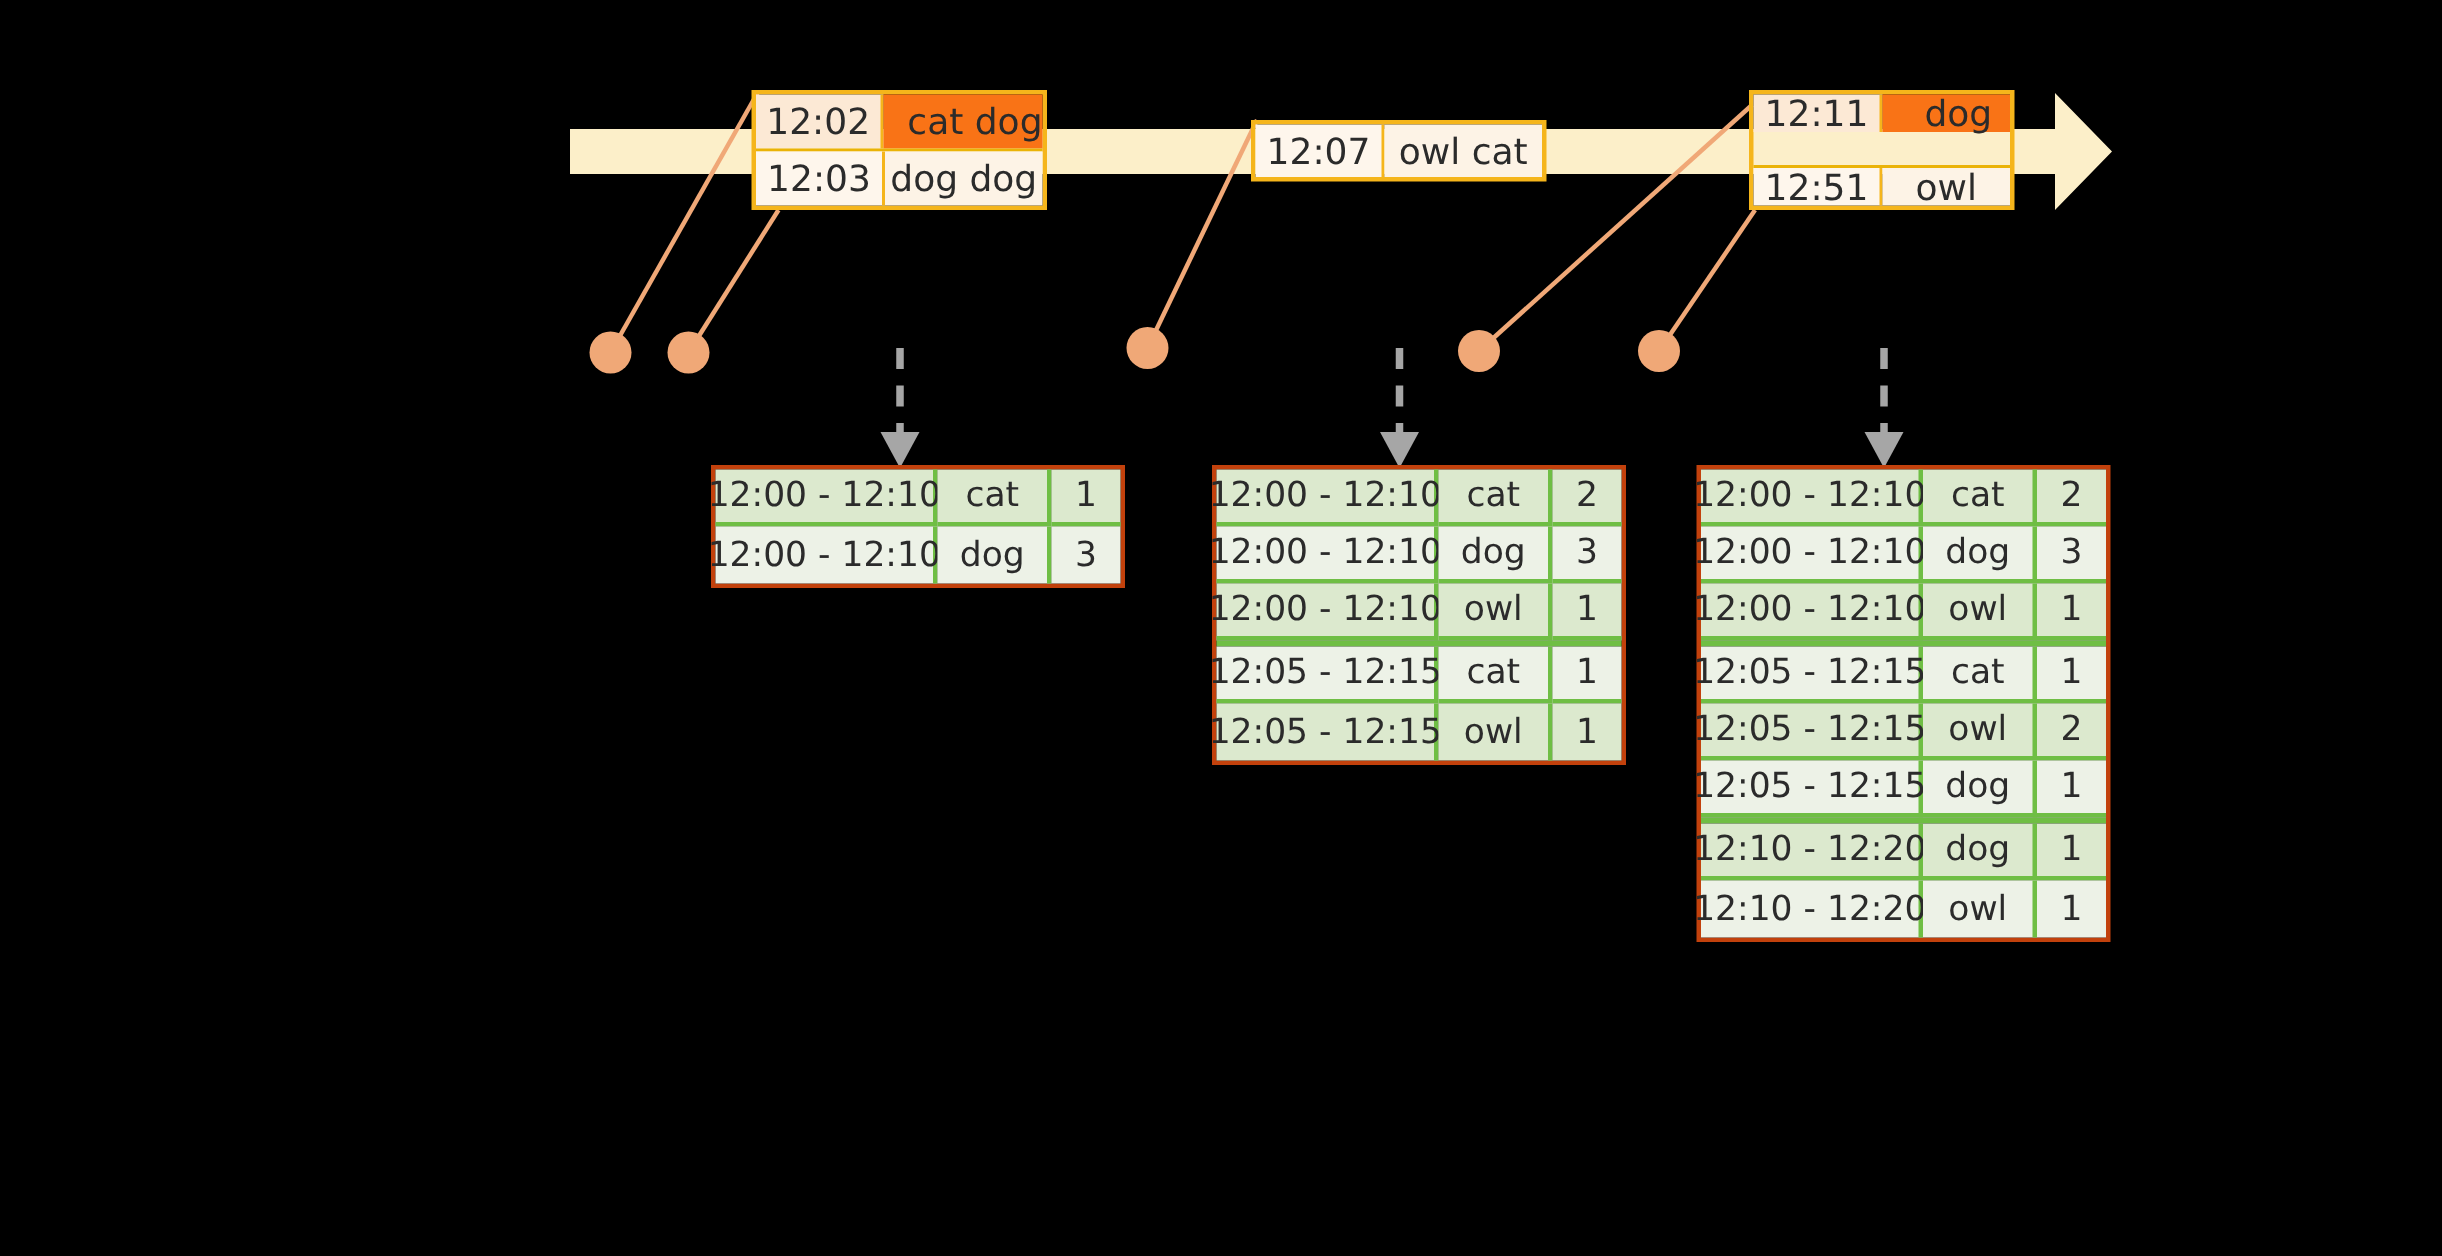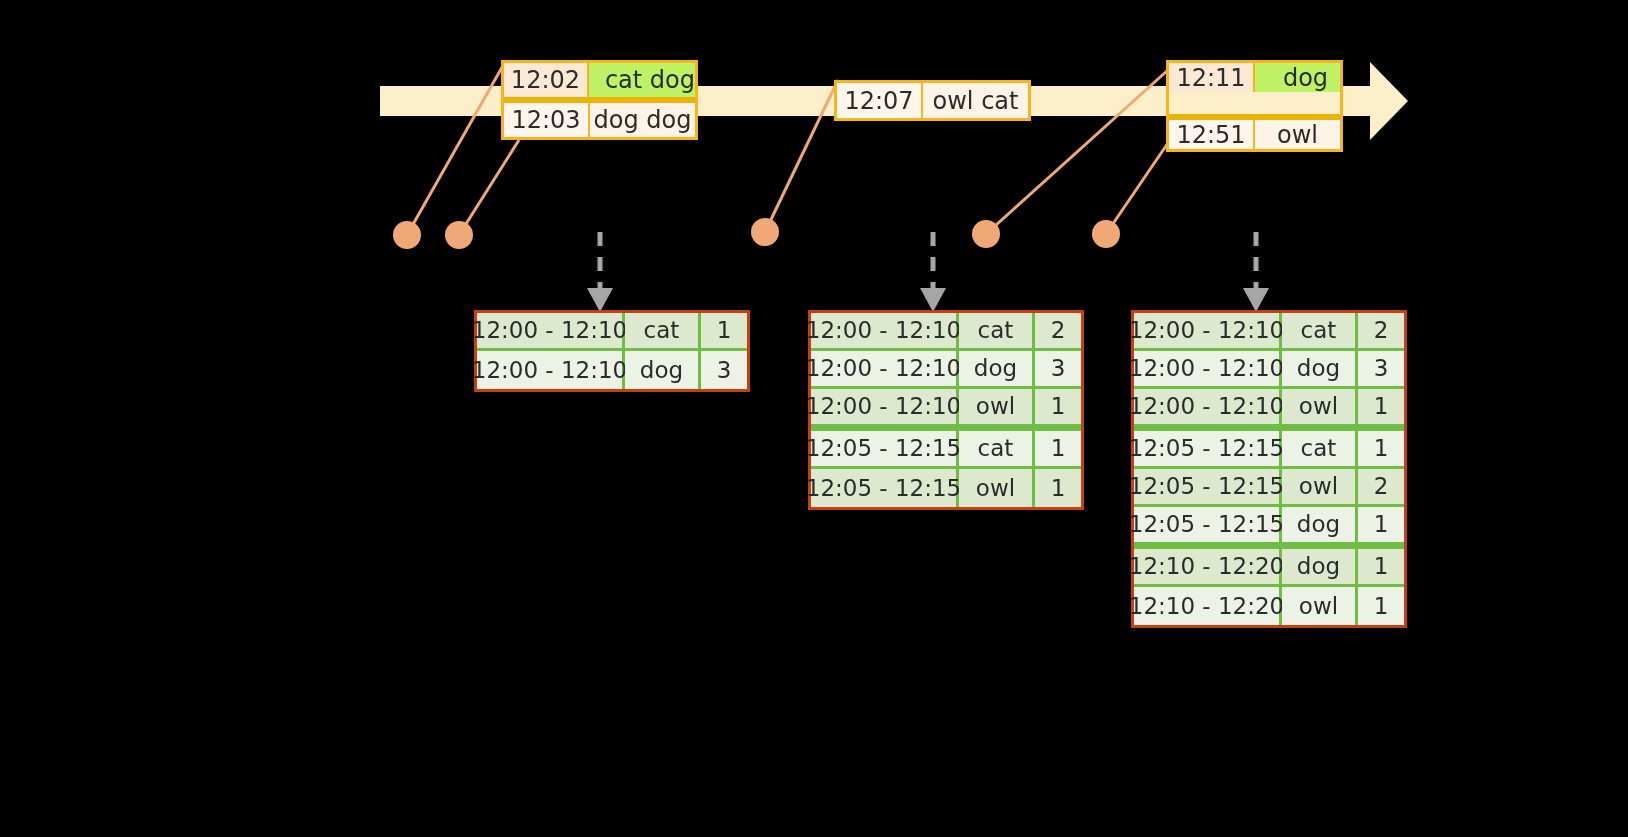--- a/index.html
+++ b/index.html
@@ -7,30 +7,30 @@
     width:1628px;height:837px;position:relative;overflow:hidden;
     font-family:"DejaVu Sans","Liberation Sans",sans-serif;
   }
   #stage{position:absolute;left:0;top:0;width:1628px;height:837px;background:#000;}
   svg.layer{position:absolute;left:0;top:0;width:1628px;height:837px;pointer-events:none;}
 
   
   .evt-group{position:absolute;border:3px solid #F5B51B;box-sizing:border-box;
              display:flex;flex-direction:column;}
   .evt-row{display:flex;flex:1;}
-  .evt-row + .evt-row{border-top:6px solid #eab308;}
+  .evt-row + .evt-row{border-top:2px solid #eab308;}
   .evt-time,.evt-val{
     display:flex;align-items:center;justify-content:center;
     color:#2b2b2b;font-size:24px;line-height:1;
     box-sizing:border-box;white-space:nowrap;
   }
   .evt-time{width:86px;border-right:2px solid #F5B51B;}
   .evt-val{flex:1;}
   .shade-a .evt-time{background:#FCE9D5;}
-  .shade-a .evt-val {background:#bef264;padding-left:16px;}
+  .shade-a .evt-val {background:#f97316;padding-left:16px;}
   .shade-b .evt-time{background:#FEF6EC;}
   .shade-b .evt-val {background:#FDF3E6;}
 
   
   .gtable{position:absolute;border:3px solid #c2410c;box-sizing:border-box;}
   .grow{display:flex;box-sizing:border-box;}
   .grow.sep{border-top:4px solid #6FBE44;}
   .gcell{
     display:flex;align-items:center;justify-content:center;
     color:#2b2b2b;font-size:23px;line-height:1;height:38px;
@@ -99,21 +99,21 @@
     </div>
   </div>
 
   <div class="evt-group" style="left:834px;top:80px;width:197px;height:41px;">
     <div class="evt-row shade-b">
       <div class="evt-time">12:07</div>
       <div class="evt-val">owl cat</div>
     </div>
   </div>
 
-  <div class="evt-group" style="left:1166px;top:60px;width:177px;height:92px;gap:22px;">
+  <div class="evt-group" style="left:1166px;top:60px;width:177px;height:80px;gap:22px;">
     <div class="evt-row shade-a">
       <div class="evt-time">12:11</div>
       <div class="evt-val">dog</div>
     </div>
     <div class="evt-row shade-b">
       <div class="evt-time">12:51</div>
       <div class="evt-val">owl</div>
     </div>
   </div>
 

